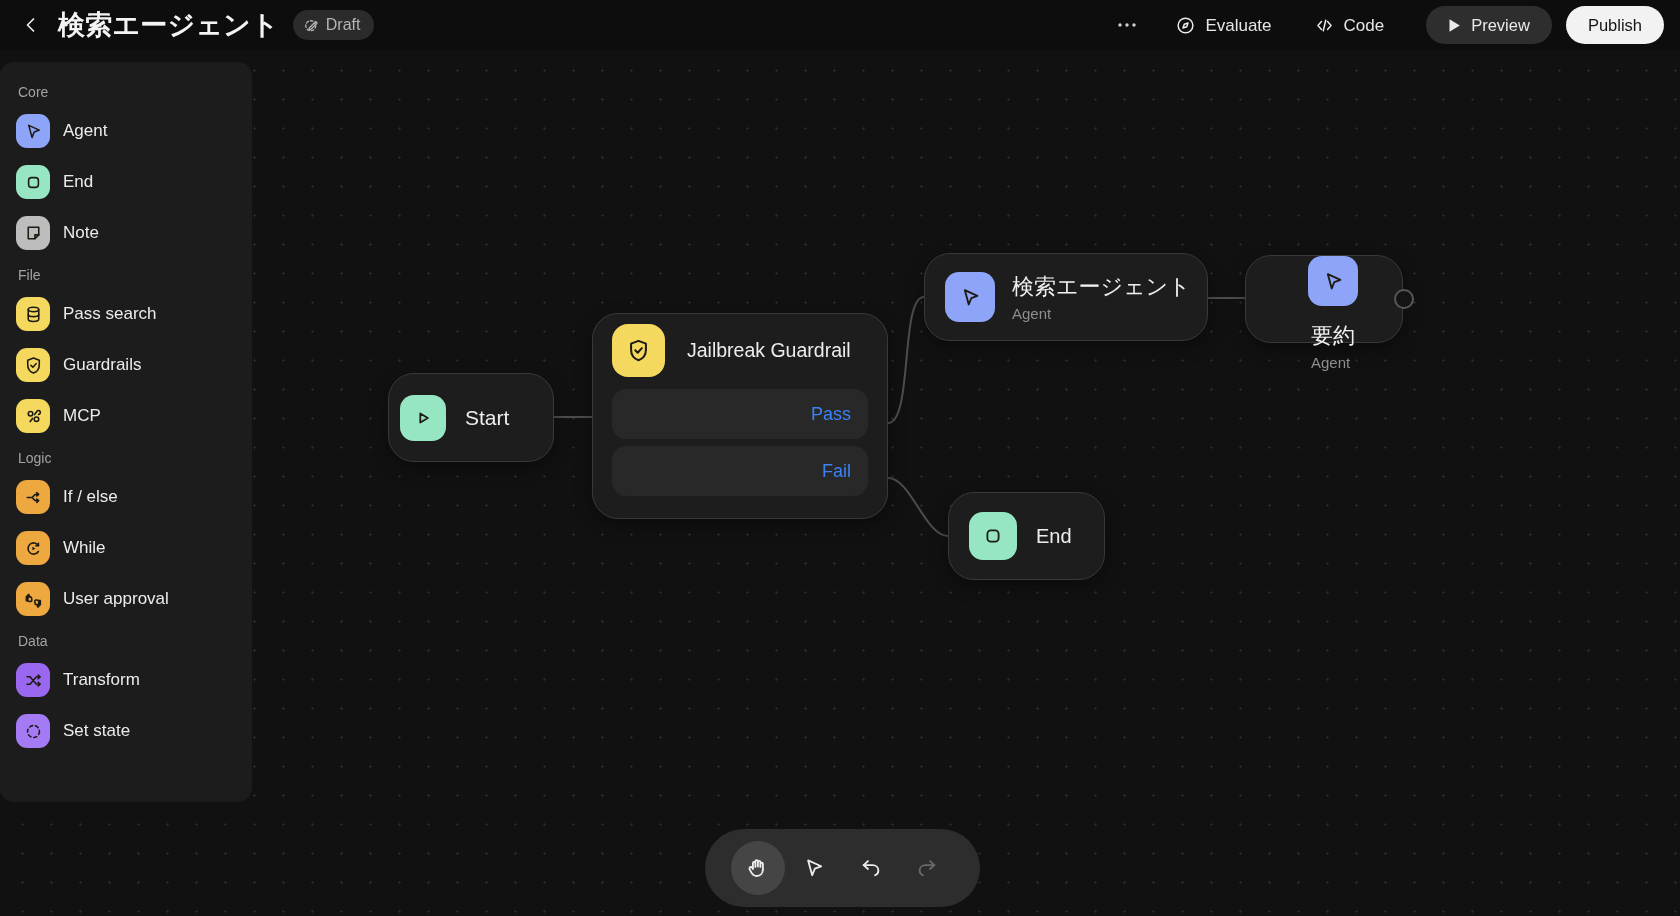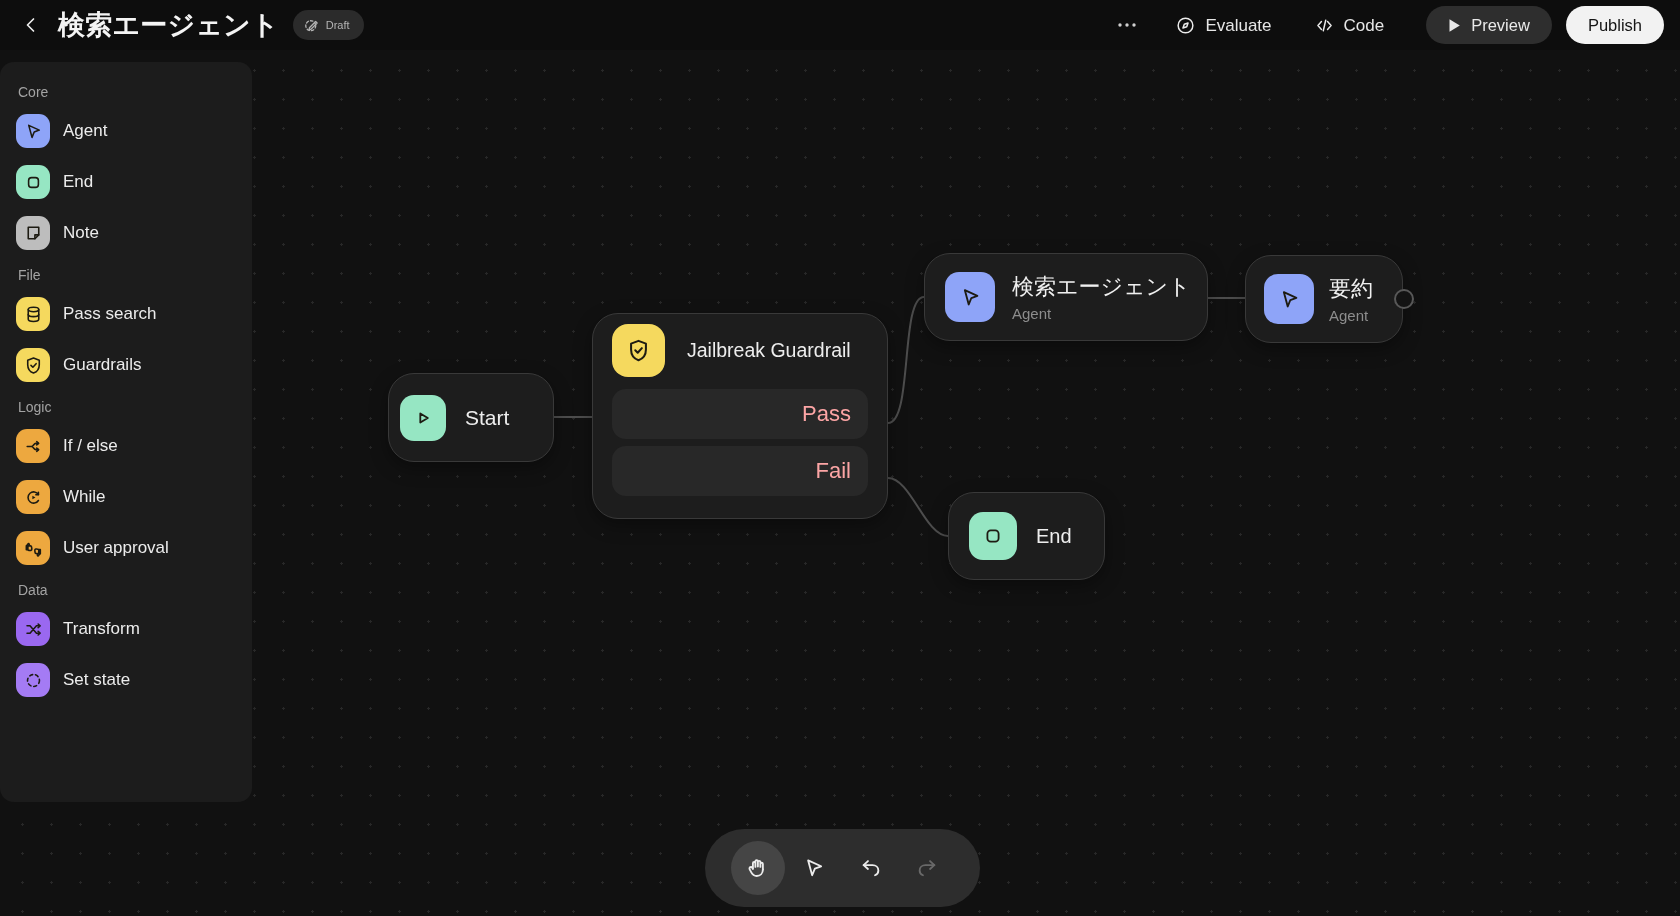--- a/index.html
+++ b/index.html
@@ -6,21 +6,21 @@
   html,body { width:1680px; height:916px; background:#0e0e0e; overflow:hidden;
     font-family:"Liberation Sans", sans-serif; color:#ececec; }
 
   
   .topbar { position:absolute; top:0; left:0; width:1680px; height:50px;
     display:flex; align-items:center; padding:0 16px 0 14px; background:#0d0d0d; z-index:30; }
   .back-btn { width:34px; height:34px; display:flex; align-items:center; justify-content:center;
     border-radius:8px; cursor:pointer; }
   .page-title { font-size:27px; font-weight:700; color:#f4f4f4; margin:0 14px 0 10px; letter-spacing:.2px; }
   .badge { display:flex; align-items:center; gap:7px; background:#2b2b2b; color:#b4b4b4;
-    border-radius:16px; height:30px; padding:0 14px 0 11px; font-size:11px; }
+    border-radius:16px; height:30px; padding:0 14px 0 11px; font-size:16px; }
   .top-right { margin-left:auto; display:flex; align-items:center; gap:0; }
   .menu-dots { padding:6px 10px; margin-right:28px; display:flex; align-items:center; cursor:pointer; }
   .top-link { display:flex; align-items:flex-end; gap:9px; font-size:17px; color:#e6e6e6;
     margin-right:42px; cursor:pointer; }
   .pill { height:38px; border-radius:19px; display:flex; align-items:center; gap:10px;
     padding:0 22px; font-size:16.5px; cursor:pointer;text-align:right; }
   .pill.preview { background:#2e2e2e; color:#e9e9e9; margin-right:14px; }
   .pill.publish { background:#f2f2f2; color:#151515; font-weight:500; }
 
   
@@ -38,25 +38,25 @@
 
   .n-start { left:388px; top:323px; width:166px; height:89px; padding-left:11px; gap:19px; }
   .n-start .node-icon { width:46px; height:46px; background:#96e6c3; }
   .n-start .node-title { font-size:21px; }
 
   .n-guard { left:592px; top:263px; width:296px; height:206px; display:block; padding:10px 19px 0 19px; }
   .guard-head { display:flex; align-items:center; gap:22px; }
   .n-guard .node-icon { width:53px; height:53px; border-radius:16px; background:#f5d95e; }
   .out-row { height:50px; background:#282828; border-radius:14px; margin-top:12px;
     display:flex; align-items:center; justify-content:flex-end; padding-right:17px;
-    font-size:22px; color:#fca5a5; cursor:pointer; }
+    font-size:18px; color:#3b82f6; cursor:pointer; }
   .out-row + .out-row { margin-top:7px; }
 
   .n-agent1 { left:924px; top:203px; width:284px; height:88px; padding-left:20px; gap:17px; }
-  .n-agent2 { left:1245px; top:205px; width:158px; height:88px; padding-left:18px; gap:15px; }
+  .n-agent2 { left:1245px; top:205px; width:158px; height:88px; padding-left:18px; gap:15px;flex-direction:column; }
   .n-agent1 .node-icon, .n-agent2 .node-icon { width:50px; height:50px; background:#8ea4f8; }
   .agent-title { font-size:22px; color:#f0f0f0; }
 
   .n-end { left:948px; top:442px; width:157px; height:88px; padding-left:20px; gap:19px; }
   .n-end .node-icon { width:48px; height:48px; background:#96e6c3; }
   .n-end .node-title { font-size:20px; }
 
   .port { position:absolute; left:1394px; top:239px; width:20px; height:20px; border-radius:50%;
     background:#141414; border:2px solid #585858; cursor:crosshair; }
 
@@ -285,20 +285,30 @@
   <div class="side-item">
     <span class="chip c-yellow">
       <svg viewBox="0 0 24 24" class="glyph">
         <path d="M12 3.4 L18.6 5.9 V11 C18.6 15.8 15.9 19.2 12 20.6 C8.1 19.2 5.4 15.8 5.4 11 V5.9 Z"></path>
         <path d="M9.1 11.8 L11.3 14 L15 9.9"></path>
       </svg>
     </span>
     <span class="side-label">Guardrails</span>
   </div>
 
+  <div class="side-item">
+    <span class="chip c-yellow">
+      <svg viewBox="0 0 24 24" class="glyph">
+        <circle cx="8.6" cy="8.8" r="2.6"></circle>
+          <circle cx="15.4" cy="15.2" r="2.6"></circle>
+        <path d="M15.8 6.2 L13.2 9.8 M10.8 14.2 L8.2 17.8 M15.8 6.2 a2.2 2.2 0 1 1 2 3.4"></path>
+      </svg>
+    </span>
+    <span class="side-label">MCP</span>
+  </div>
 
   <div class="sec">Logic</div>
 
   <div class="side-item">
     <span class="chip c-orange">
       <svg viewBox="0 0 24 24" class="glyph">
         <path d="M4.8 12 H9.5 M9.5 12 C12.2 12 12 8.4 14.8 8.4 H17.6 M9.5 12 C12.2 12 12 15.6 14.8 15.6 H17.6"></path>
         <path d="M15.7 6.5 L17.8 8.4 L15.7 10.2 M15.7 13.8 L17.8 15.6 L15.7 17.5"></path>
       </svg>
     </span>

